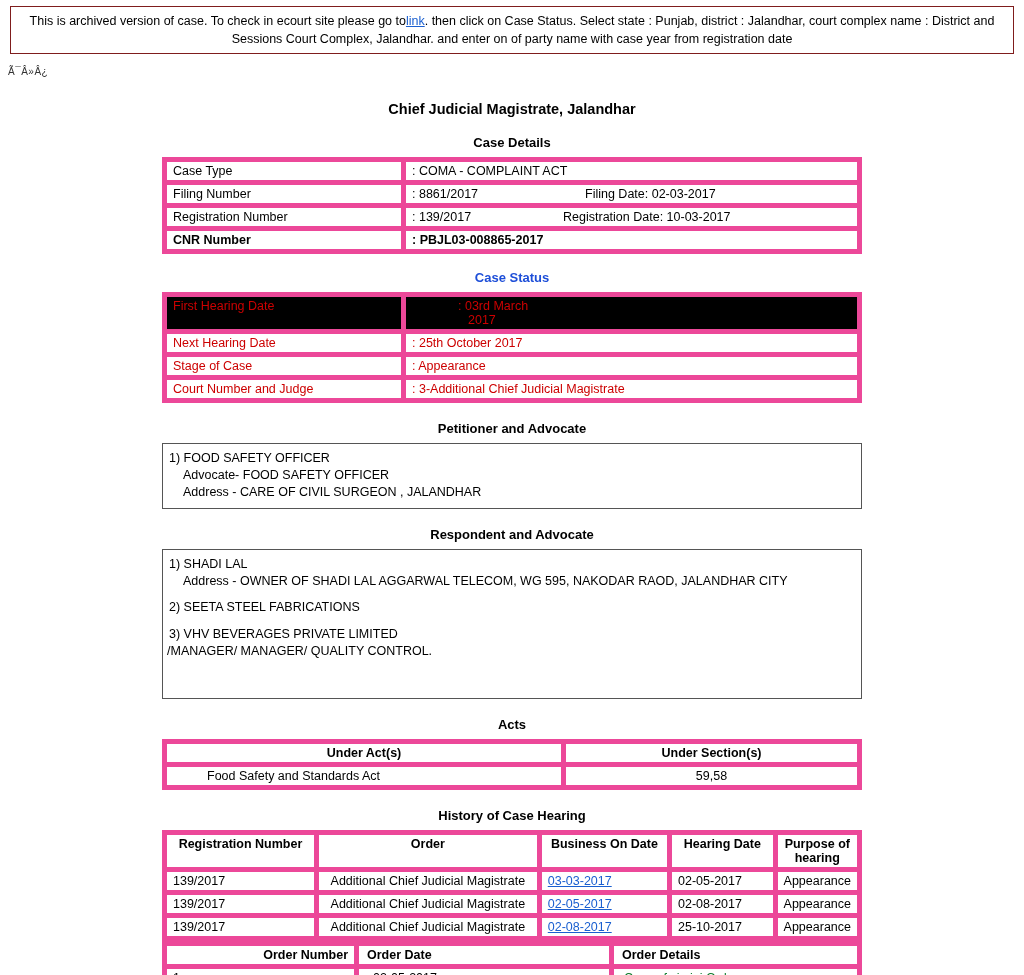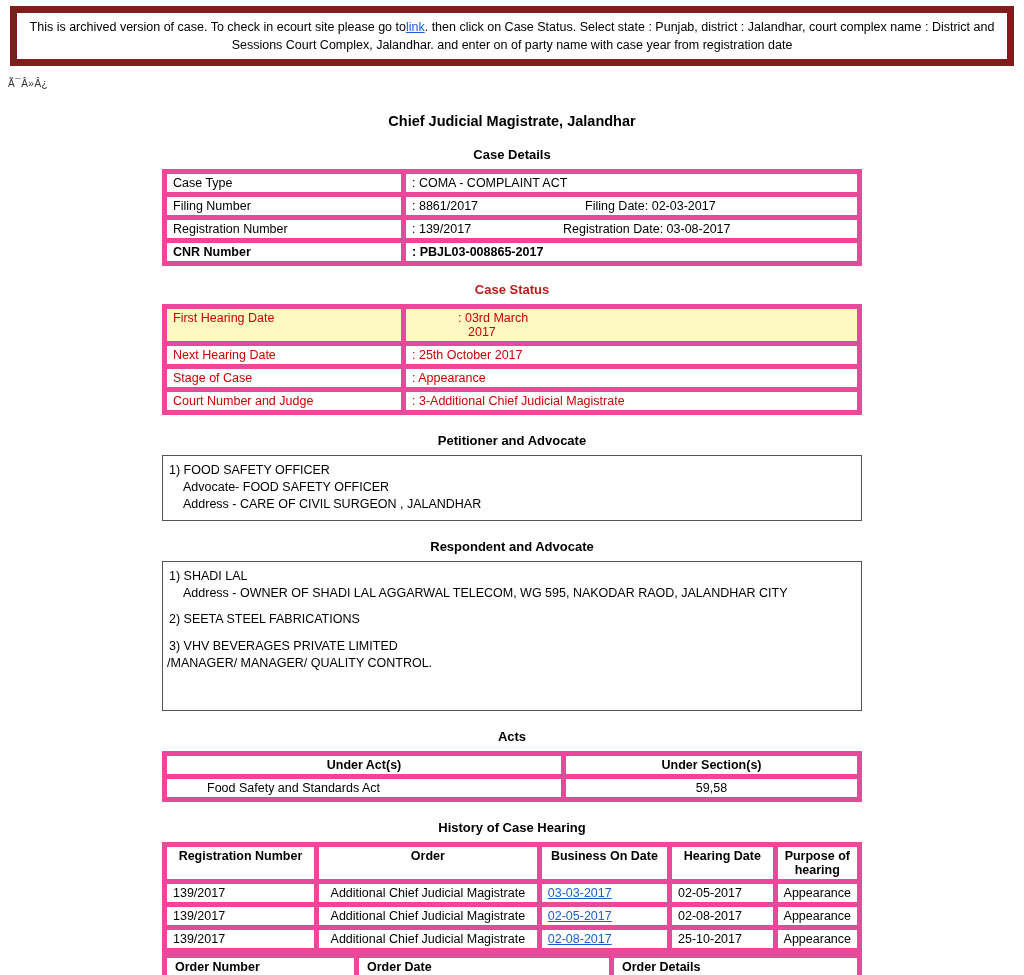--- a/index.html
+++ b/index.html
@@ -13,21 +13,21 @@
     font-family: "Liberation Sans", sans-serif;
     font-size: 12.5px;
     color: #000000;
   }
   .page {
     width: 1024px;
     position: relative;
   }
   .archive-banner {
     margin: 6px 10px 0 10px;
-    border: 7px solid #7f1d1d;
+    border: 1px solid #7f1d1d;
     padding: 5px 8px;
     text-align: center;
     font-size: 12.5px;
     line-height: 1.45;
   }
   .archive-banner a {
     color: #1a5fd0;
     text-decoration: underline;
   }
   .bom {
@@ -42,21 +42,21 @@
     font-size: 14.5px;
     margin-top: 24px;
   }
   .section-title {
     text-align: center;
     font-weight: bold;
     font-size: 13px;
     margin: 18px 0 7px 0;
   }
   .section-title.red {
-    color: #b91c1c;
+    color: #1d4ed8;
     margin-top: 16px;
   }
   table.grid {
     border-collapse: collapse;
     width: 700px;
     margin: 0 auto;
     font-size: 12.5px;
   }
   table.grid td, table.grid th {
     border: 5px solid #ec4899;
@@ -70,21 +70,21 @@
   .lbl {
     width: 222px;
   }
   .bold-row td {
     font-weight: bold;
   }
   .status-table td {
     color: #cc0000;
   }
   .status-first td {
-    background: #fef9c3;
+    background: #000000;
   }
   .subline {
     display: block;
     padding-left: 48px;
   }
   .box {
     width: 700px;
     margin: 0 auto;
     border: 1px solid #555555;
     padding: 6px 4px 8px 4px;
@@ -154,21 +154,21 @@
           <span>: 8861/2017</span>
           <span style="display:inline-block;width:100px;"></span>
           <span>Filing Date: 02-03-2017</span>
         </td>
       </tr>
       <tr>
         <td class="lbl">Registration Number</td>
         <td>
           <span>: 139/2017</span>
           <span style="display:inline-block;width:85px;"></span>
-          <span>Registration Date: 03-08-2017</span>
+          <span>Registration Date: 10-03-2017</span>
         </td>
       </tr>
       <tr class="bold-row">
         <td class="lbl">CNR Number</td>
         <td>: PBJL03-008865-2017</td>
       </tr>
     </tbody>
   </table>
 
   <div class="section-title red">Case Status</div>
@@ -268,21 +268,21 @@
         <td><a href="#" class="link-blue">02-08-2017</a></td>
         <td>25-10-2017</td>
         <td>Appearance</td>
       </tr>
     </tbody>
   </table>
 
   <table class="grid orders-table">
     <thead>
       <tr>
-        <th class="onum" style="text-align:left;padding-left:8px;">Order Number</th>
+        <th class="onum" style="text-align:right;padding-left:8px;">Order Number</th>
         <th class="odate" style="text-align:left;padding-left:8px;">Order Date</th>
         <th style="text-align:left;padding-left:8px;">Order Details</th>
       </tr>
     </thead>
     <tbody>
       <tr>
         <td class="onum">1</td>
         <td class="odate" style="padding-left:14px;">02-05-2017</td>
         <td style="padding-left:10px;"><a href="#" class="link-green">Copy of zimini Order</a></td>
       </tr>

